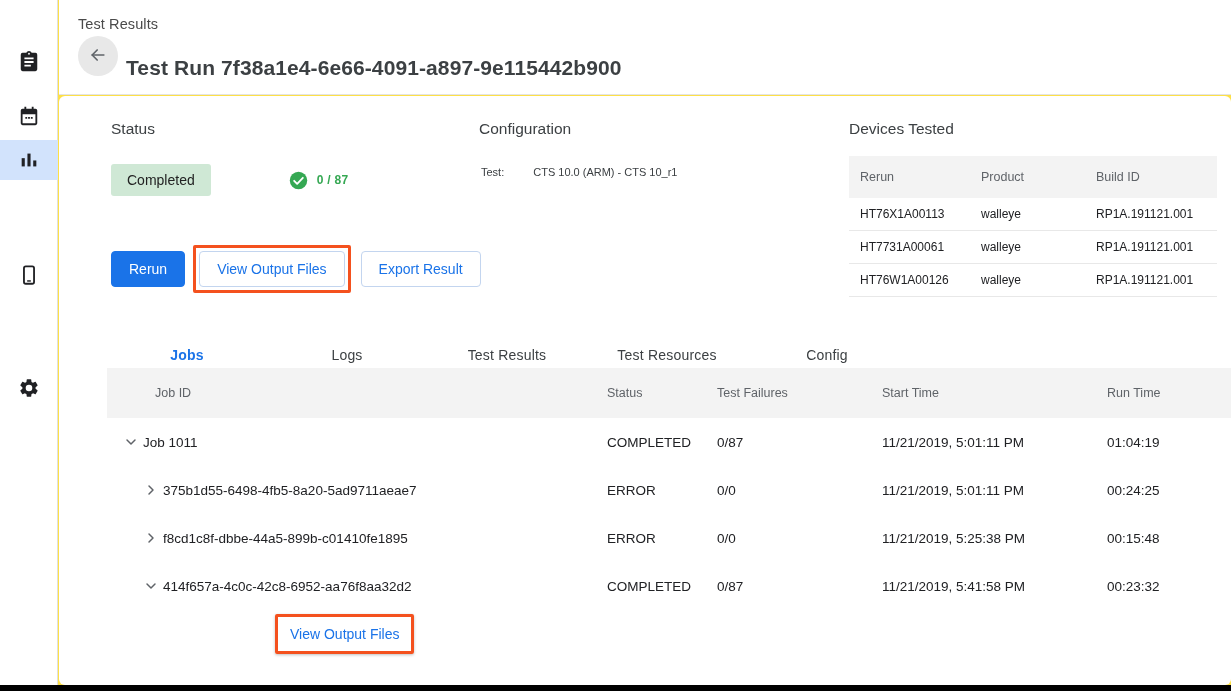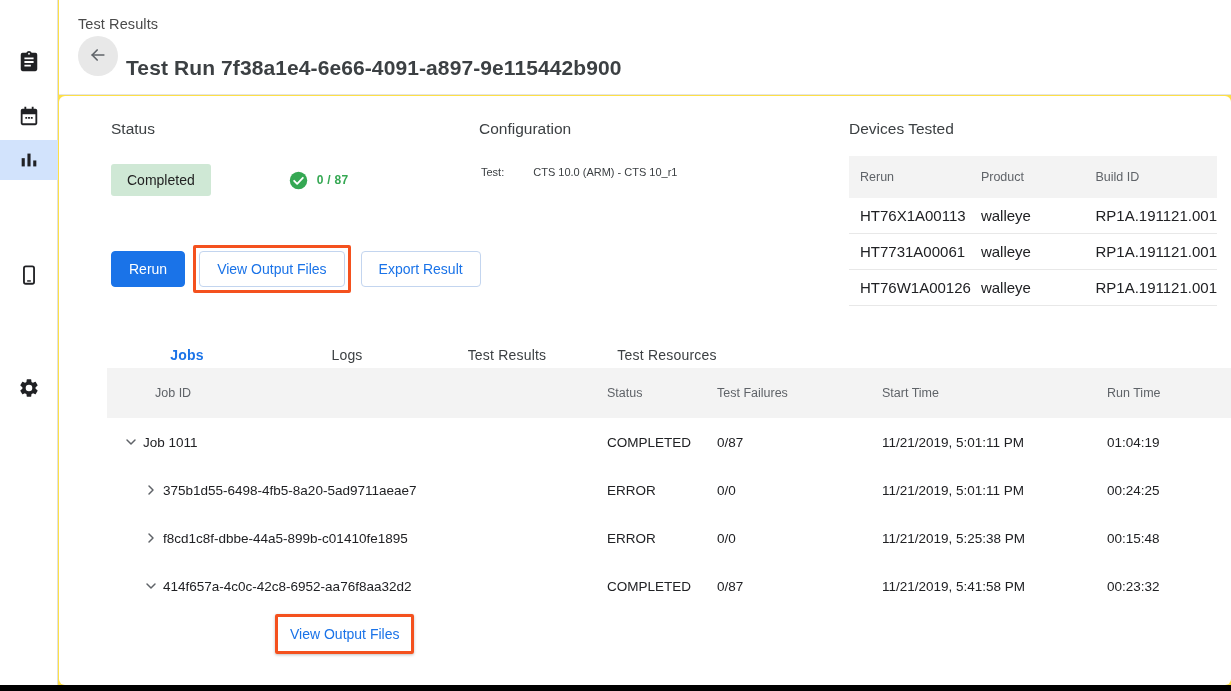--- a/index.html
+++ b/index.html
@@ -153,21 +153,21 @@
     font-weight: 400;
     color: #5f6368;
     font-size: 12.5px;
     padding: 13px 0 13px 0;
     height: 42px;
   }
   .dev-table thead th:first-child { padding-left: 11px; }
   .dev-table tbody td {
     border-bottom: 1px solid #e8e8e8;
     color: #202124;
-    font-size: 15px;
+    font-size: 12px;
     padding: 9px 0;
     height: 32px;
   }
   .dev-table tbody td:first-child { padding-left: 11px; }
   .dev-c1 { width: 132px; }
   .dev-c2 { width: 115px; }
   .dev-c3 { width: auto; }
 
   
   .tabs {
@@ -385,20 +385,21 @@
           </tr>
         </tbody>
       </table>
     </section>
 
     <nav class="tabs">
       <div class="tab active" style="width:160px">Jobs</div>
       <div class="tab" style="width:160px">Logs</div>
       <div class="tab" style="width:160px">Test Results</div>
       <div class="tab" style="width:160px">Test Resources</div>
+      <div class="tab" style="width:160px">Config</div>
     </nav>
 
     <section class="jobs">
       <div class="jobs-head">
         <div class="c-jobid" style="padding-left:48px">Job ID</div>
         <div class="c-status">Status</div>
         <div class="c-fail">Test Failures</div>
         <div class="c-start">Start Time</div>
         <div class="c-run">Run Time</div>
       </div>

